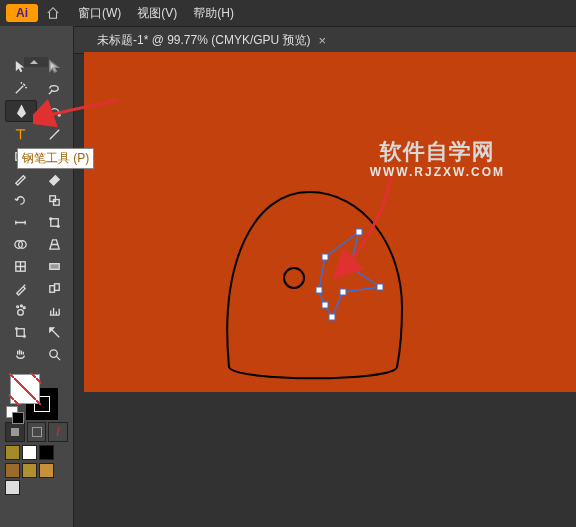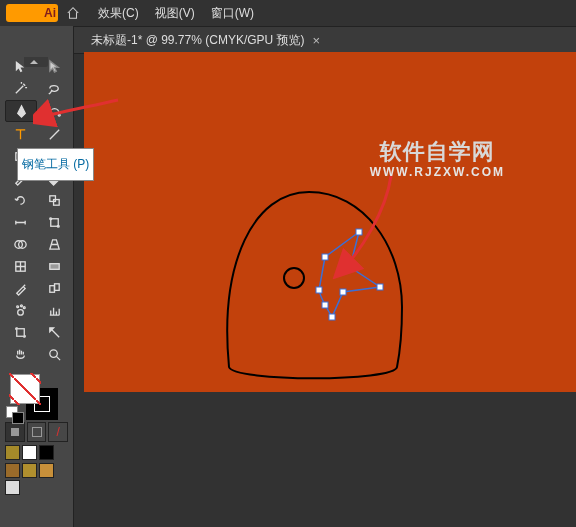--- a/index.html
+++ b/index.html
@@ -15,32 +15,31 @@
   .topbar {
     height: 26px;
     background: #323232;
     display: flex;
     align-items: center;
     font-size: 12px;
     color: #ddd;
     border-bottom: 1px solid #222;
   }
   .app-logo {
-    width: 16px;
+    width: 32px;
     height: 18px;
     background: #ff9a00;
-    color: #7f1d1d;
+    color: #4c1d95;
     font-weight: bold;
     font-size: 12px;
     display: flex;
     align-items: center;
     justify-content: center;
     margin: 0 6px;
     border-radius: 3px;
-    padding-left: 36px;
   }
   .home-icon {
     width: 18px;
     height: 18px;
     margin-right: 8px;
     display:flex;align-items:center;justify-content:center;
   }
   .home-icon svg { width:14px;height:14px;stroke:#ccc;fill:none;stroke-width:1.2 }
   .menu-item {
     padding: 0 8px;
@@ -51,21 +50,21 @@
     height: 26px;
     background: #3a3a3a;
     display:flex;
     align-items:center;
     margin-left:73px;
     border-bottom:1px solid #222;
     font-size:12px;
     color:#ddd;
   }
   .doc-tab {
-    padding: 0 18px;
+    padding: 0 24px;
     display:flex;
     align-items:center;
     height:100%;
     gap:8px;
     text-align:center;
   }
   .doc-close { color:#bbb; font-size:13px;cursor:pointer }
   .leftstrip {
     position:absolute;
     left:0; top:26px;
@@ -144,23 +143,23 @@
     position:absolute;
     left:247px; top:119px;
     width:80px;height:110px;
     pointer-events:none;
   }
   .tooltip {
     position:absolute;
     left:17px;top:148px;
     background:#fff;
     border:1px solid #888;
-    color:#0369a1;
+    color:#a16207;
     font-size:12px;
-    padding:7px 4px;
+    padding:1px 4px;
     z-index:10;
   }
   .vertical-collapse {
     position:absolute;
     left:24px;top:31px;width:24px;height:10px;
     background:#3a3a3a;border-radius:0 0 2px 2px;
   }
   .vertical-collapse::before{
     content:"";position:absolute;left:6px;top:3px;width:0;height:0;
     border-left:4px solid transparent;border-right:4px solid transparent;border-bottom:4px solid #bbb;
@@ -169,23 +168,23 @@
 </head>
 <body>
 
 <div class="topbar">
   <div class="app-logo">Ai</div>
   <div class="home-icon">
     <svg viewBox="0 0 16 16">
         <path d="M2 8 L8 2 L14 8 M4 7 V14 H12 V7"></path>
       </svg>
   </div>
-  <div class="menu-item">效果(C)</div>
+  <div class="menu-item">窗口(W)</div>
   <div class="menu-item">视图(V)</div>
-  <div class="menu-item">窗口(W)</div>
+  <div class="menu-item">帮助(H)</div>
 </div>
 
 <div class="tabbar">
   <div class="doc-tab">
     <span>未标题-1* @ 99.77% (CMYK/GPU 预览)</span>
     <span class="doc-close">×</span>
   </div>
 </div>
 
 <div class="leftstrip">

